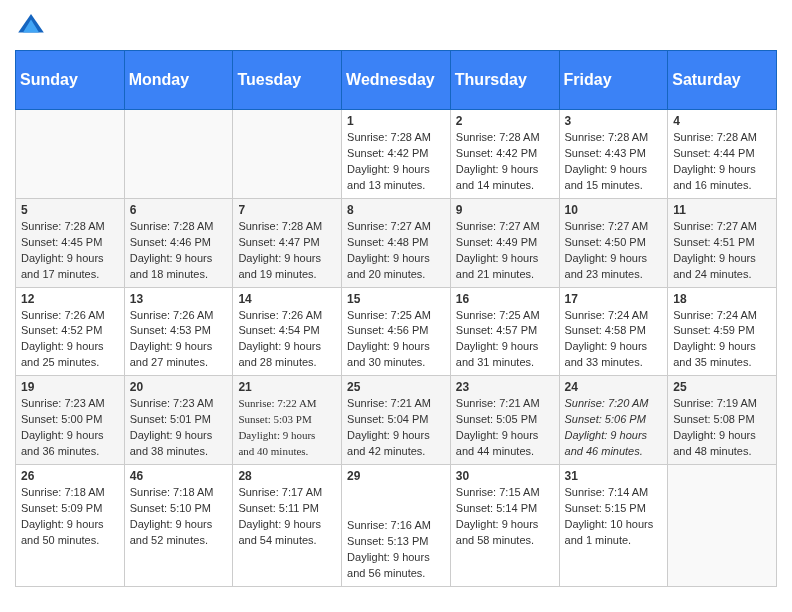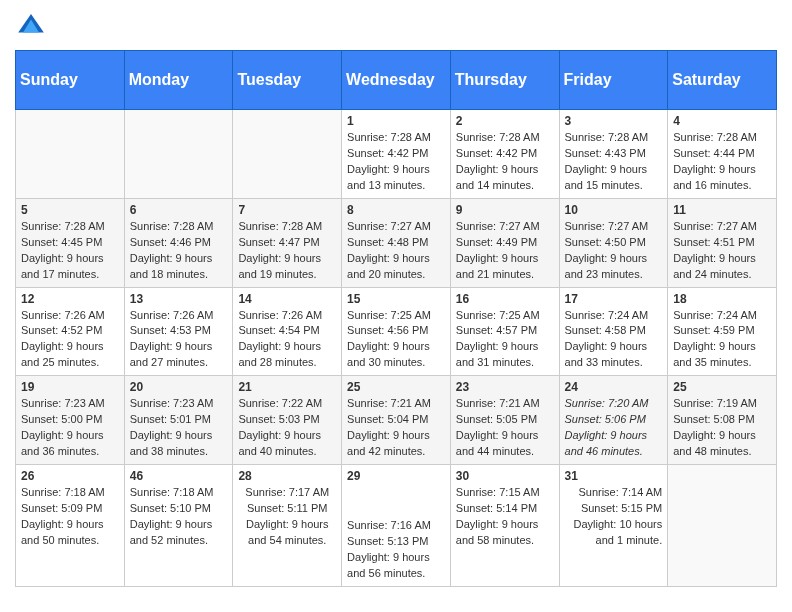--- a/index.html
+++ b/index.html
@@ -262,21 +262,21 @@
         </td>
         <td>
           <span class="day-num">20</span>
           <div class="day-info" style="white-space: pre-line;">Sunrise: 7:23 AM
 Sunset: 5:01 PM
 Daylight: 9 hours
 and 38 minutes.</div>
         </td>
         <td>
           <span class="day-num">21</span>
-          <div class="day-info" style="white-space: pre-line;">Sunrise: 7:22 AM
+          <div class="day-info" style="white-space: pre-line; font-family: Liberation Serif, serif;">Sunrise: 7:22 AM
 Sunset: 5:03 PM
 Daylight: 9 hours
 and 40 minutes.</div>
         </td>
         <td>
           <span class="day-num">25</span>
           <div class="day-info" style="white-space: pre-line;">Sunrise: 7:21 AM
 Sunset: 5:04 PM
 Daylight: 9 hours
 and 42 minutes.</div>
@@ -313,42 +313,42 @@
         </td>
         <td>
           <span class="day-num">46</span>
           <div class="day-info" style="white-space: pre-line;">Sunrise: 7:18 AM
 Sunset: 5:10 PM
 Daylight: 9 hours
 and 52 minutes.</div>
         </td>
         <td>
           <span class="day-num">28</span>
-          <div class="day-info" style="white-space: pre-line; text-align: center;">Sunrise: 7:17 AM
+          <div class="day-info" style="white-space: pre-line;">Sunrise: 7:17 AM
 Sunset: 5:11 PM
 Daylight: 9 hours
 and 54 minutes.</div>
         </td>
         <td>
           <span class="day-num">29</span>
           <div class="day-info" style="white-space: pre-line; margin-top: 35px;">Sunrise: 7:16 AM
 Sunset: 5:13 PM
 Daylight: 9 hours
 and 56 minutes.</div>
         </td>
         <td>
           <span class="day-num">30</span>
           <div class="day-info" style="white-space: pre-line;">Sunrise: 7:15 AM
 Sunset: 5:14 PM
 Daylight: 9 hours
 and 58 minutes.</div>
         </td>
         <td>
           <span class="day-num">31</span>
-          <div class="day-info" style="white-space: pre-line; text-align: right;">Sunrise: 7:14 AM
+          <div class="day-info" style="white-space: pre-line;">Sunrise: 7:14 AM
 Sunset: 5:15 PM
 Daylight: 10 hours
 and 1 minute.</div>
         </td>
         <td class="empty"></td>
       </tr>
     </tbody>
 </table>
 
 </body></html>

